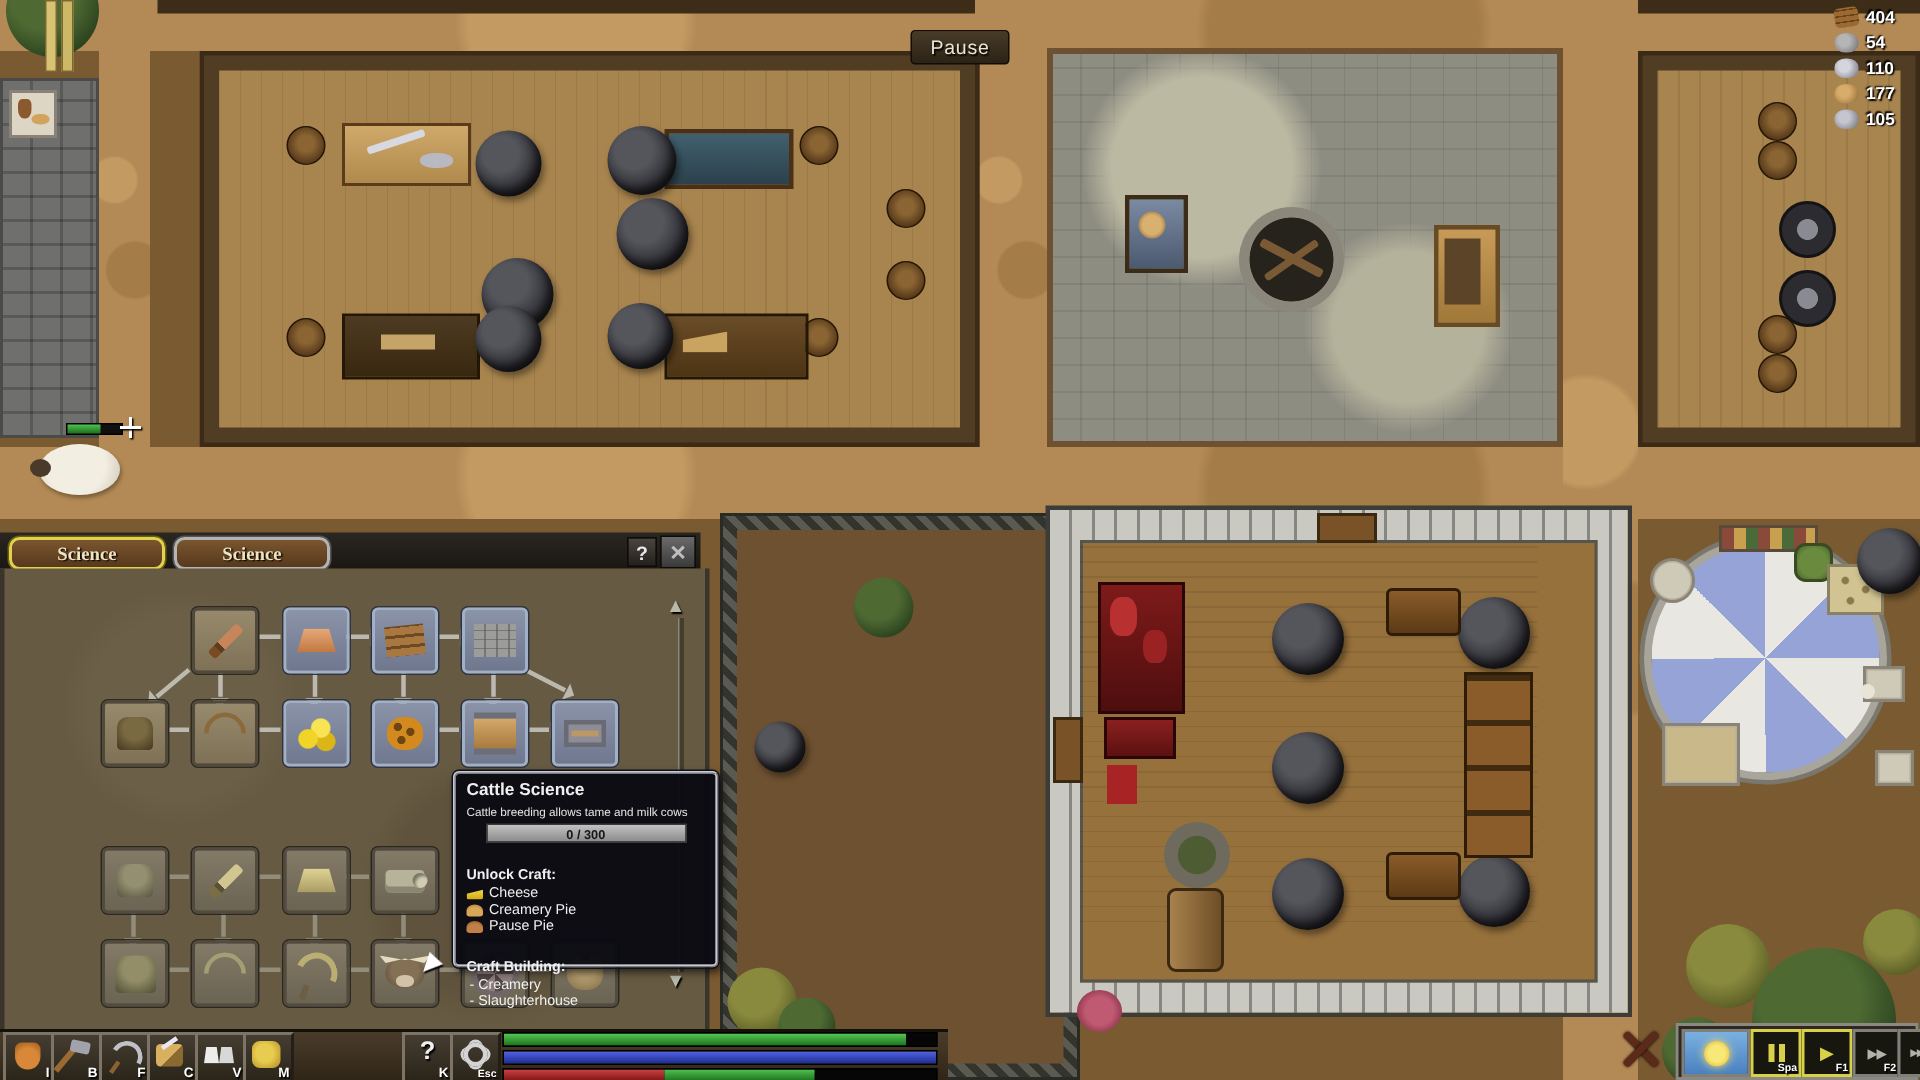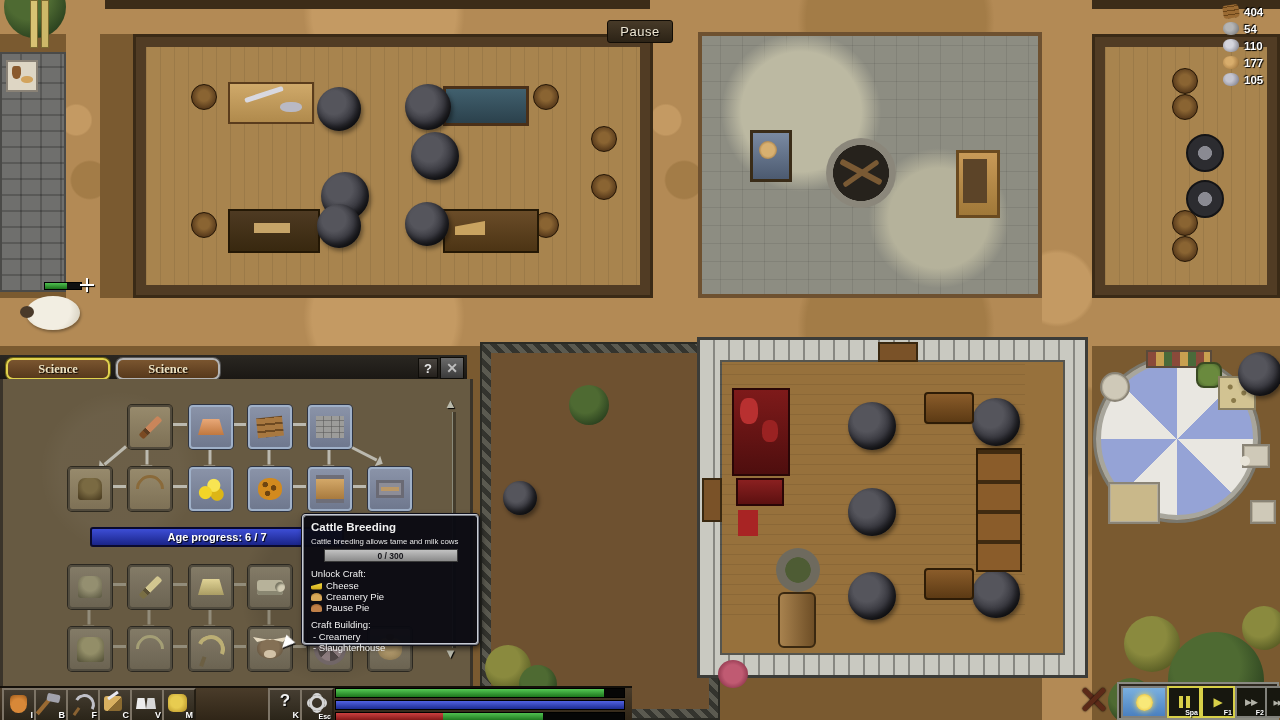--- a/index.html
+++ b/index.html
@@ -80,21 +80,21 @@
   .barbg{height:8px;background:#060606;border:1px solid #000;position:relative;overflow:hidden;}
   .fill-g{height:100%;background:linear-gradient(#55c855,#1c741c);}
   .fill-b{height:100%;background:linear-gradient(#5262e2,#1c2c92);}
   .fill-r{height:100%;background:linear-gradient(#cc4040,#7a1414);position:absolute;left:0;}
   .fill-g2{height:100%;background:linear-gradient(#50c050,#1a701a);position:absolute;left:37%;}
   
   .tooltip{background:rgba(10,10,18,.95);border:2px ridge #c6cad6;border-radius:4px;color:#f0f0f0;box-shadow:0 0 0 1px #10101a,2px 3px 6px #000a;}
   .tt-title{font-size:11.5px;font-weight:bold;margin:2px 0 4px;}
   .tt-desc{font-size:7.8px;color:#e4e4e4;margin-bottom:3px;white-space:nowrap;}
   .tt-prog{width:132px;height:11px;margin:0 auto 4px;background:linear-gradient(#c2c2c2,#8a8a8a);border:1px solid #3a3a3a;color:#15151a;font-size:8.5px;font-weight:bold;display:flex;align-items:center;justify-content:center;}
-  .tt-h{font-size:9.5px;margin:6px 0 1px;}
+  .tt-h{font-size:9.5px;margin:16px 0 1px;font-weight:bold;}
   .tt-item{display:flex;align-items:center;gap:4px;font-size:9.5px;height:11px;}
   .tt-line{font-size:9.5px;height:11px;padding-left:2px;}
   .ci{width:11px;height:8px;border-radius:2px;}
   .ci-cheese{background:linear-gradient(#f6de4a,#cfa816);clip-path:polygon(0 100%,100% 100%,100% 20%,0 55%);}
   .ci-vpie{background:radial-gradient(circle at 50% 100%,#d8a858 0 60%,#a87830 95%);border-radius:50% 50% 20% 20%;}
   .ci-mpie{background:radial-gradient(circle at 50% 100%,#c08048 0 60%,#8a5424 95%);border-radius:50% 50% 20% 20%;}
   
   .spd{background:#2e2820;border:2px solid #8a8a82;}
   .spd-btn{position:absolute;top:2px;height:28px;background:#17170f;display:flex;align-items:center;justify-content:center;}
   .ybord{border:2px solid #d8d048;}
@@ -348,21 +348,20 @@
   <div class="abs node lock" style="left:248px;top:627px;">
       <div class="g g-cow"></div>
     </div>
   <div class="abs node lock" style="left:308px;top:627px;">
       <div class="g g-wheel"></div>
     </div>
   <div class="abs node lock" style="left:368px;top:627px;">
       <div class="g g-sack"></div>
     </div>
 
-  <div class="abs agebar" style="left:90px;top:527px;width:250px;height:16px;">Age progress: 6 / 7</div>
 
   <div class="abs" style="left:452px;top:412px;width:3px;height:236px;background:#00000055;border-left:1px solid #8a8a7a;"></div>
   <div class="abs scroll-arrow" style="left:444px;top:396px;">▲</div>
   <div class="abs scroll-arrow" style="left:444px;top:646px;">▼</div>
 
   <div class="abs footer" style="left:0;top:686px;width:632px;height:34px;"></div>
 
   <div class="fbtn" style="left:2px;top:688px;">
     <div class="abs" style="left:6px;top:5px;width:17px;height:18px;background:radial-gradient(circle at 50% 60%,#d88838 0 50%,#a05c1c 95%);border-radius:25% 25% 48% 48%;"></div>
     <span class="hk">I</span>
@@ -408,21 +407,21 @@
     <div class="barbg">
         <div class="fill-b" style="width: 100%;"></div>
       </div>
     <div class="barbg">
       <div class="fill-r" style="width: 37%;"></div>
       <div class="fill-g2" style="width: 35%;"></div>
     </div>
   </div>
 
   <div class="abs tooltip" style="left:302px;top:514px;width:159px;height:121px;padding:3px 7px;z-index:30;">
-    <div class="tt-title">Cattle Breeding</div>
+    <div class="tt-title">Cattle Science</div>
     <div class="tt-desc">Cattle breeding allows tame and milk cows</div>
     <div class="tt-prog">0 / 300</div>
     <div class="tt-h">Unlock Craft:</div>
     <div class="tt-item">
       <span class="ci ci-cheese"></span>
       <span>Cheese</span>
     </div>
     <div class="tt-item">
       <span class="ci ci-vpie"></span>
       <span>Creamery Pie</span>

